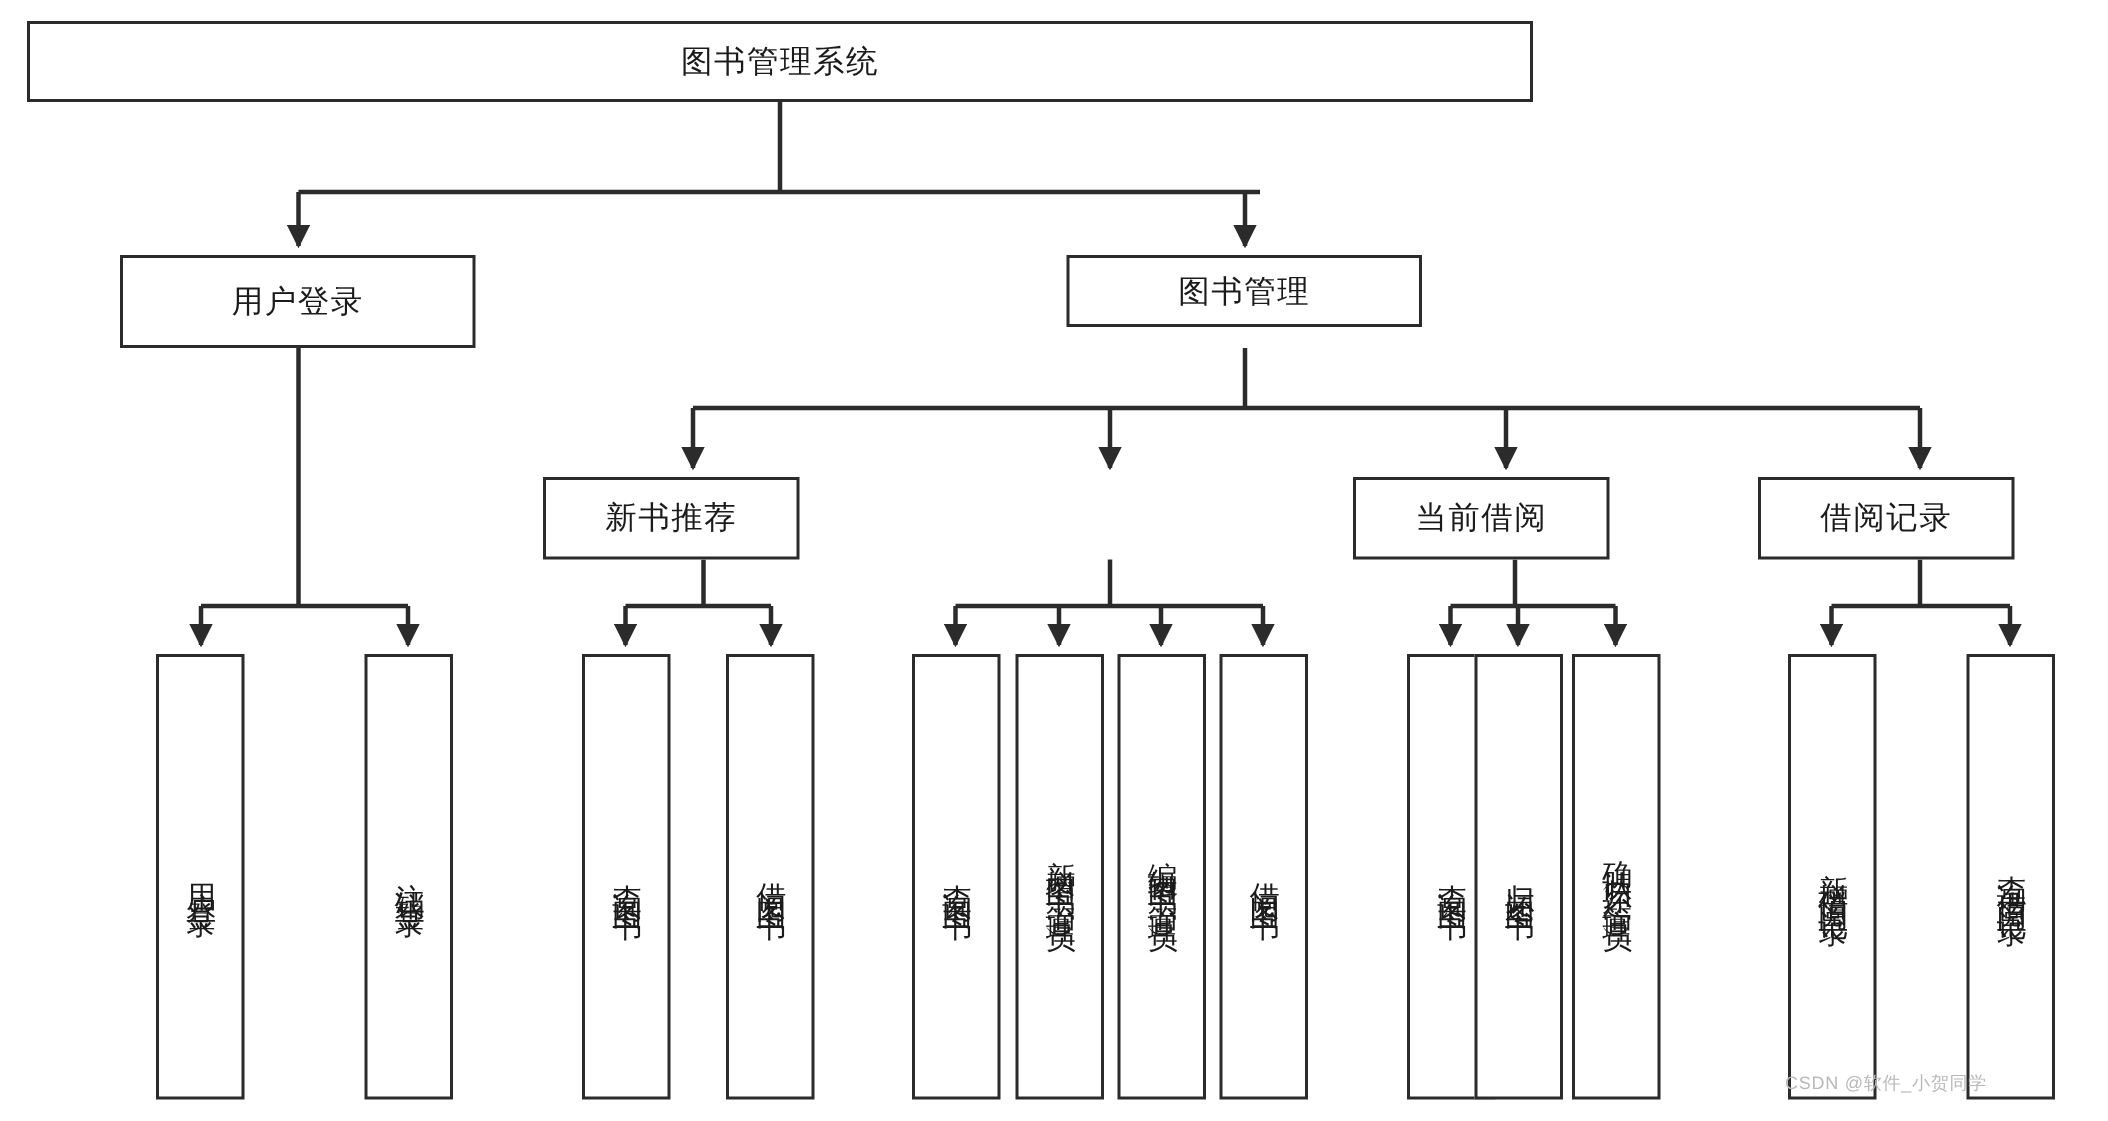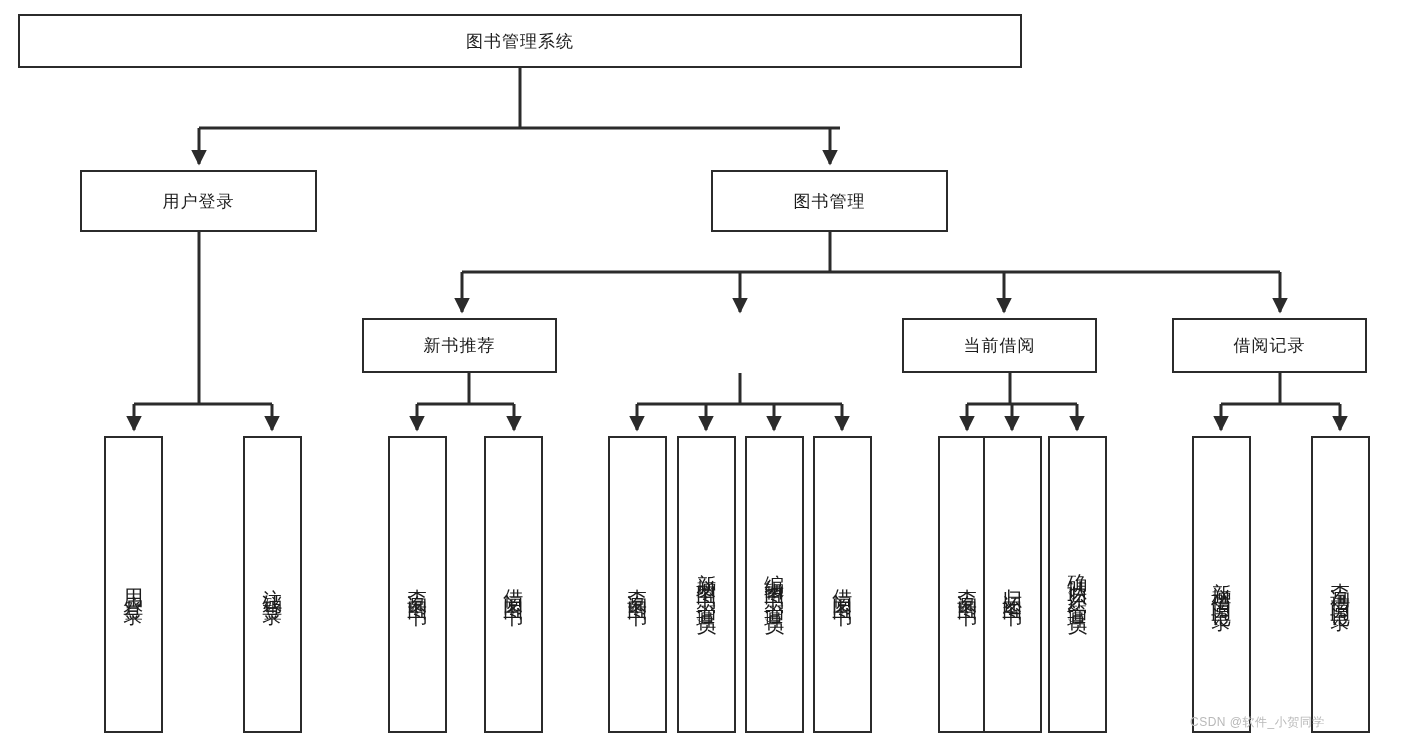--- a/index.html
+++ b/index.html
@@ -21,44 +21,44 @@
     box-sizing:border-box;
     background:#ffffff;
     border:2px solid #2b2b2b;
     display:flex;
     align-items:center;
     justify-content:center;
     color:#1b1b1b;
     -webkit-font-smoothing:antialiased;
   }
   .node.h{          
-    font-size:17px;
+    font-size:21px;
     letter-spacing:1px;
     line-height:1;
   }
   .node.v{          
     font-size:20px;
     align-items:center;
     justify-content:center;
   }
   .node.v .vtext{
     writing-mode:vertical-rl;
     text-orientation:upright;
     letter-spacing:6px;
     line-height:1.02;
     white-space:nowrap;
     text-align:center;
   }
   
   #n-root{left:18px;top:14px;width:1004px;height:54px;}
   
   #n-login{left:80px;top:170px;width:237px;height:62px;}
-  #n-bookmgmt{left:711px;top:170px;width:237px;height:62px;}
+  #n-bookmgmt{left:711px;top:170px;width:237px;height:48px;}
   
-  .l3{top:318px;width:195px;height:55px;}
+  .l3{top:318px;width:171px;height:55px;}
   #n-newbook{left:362px;}
   #n-borrow{left:632px;}
   #n-current{left:902px;}
   #n-record{left:1172px;}
   
   .leaf{top:436px;width:59px;height:297px;}
 
   
   #watermark{
     position:absolute;

